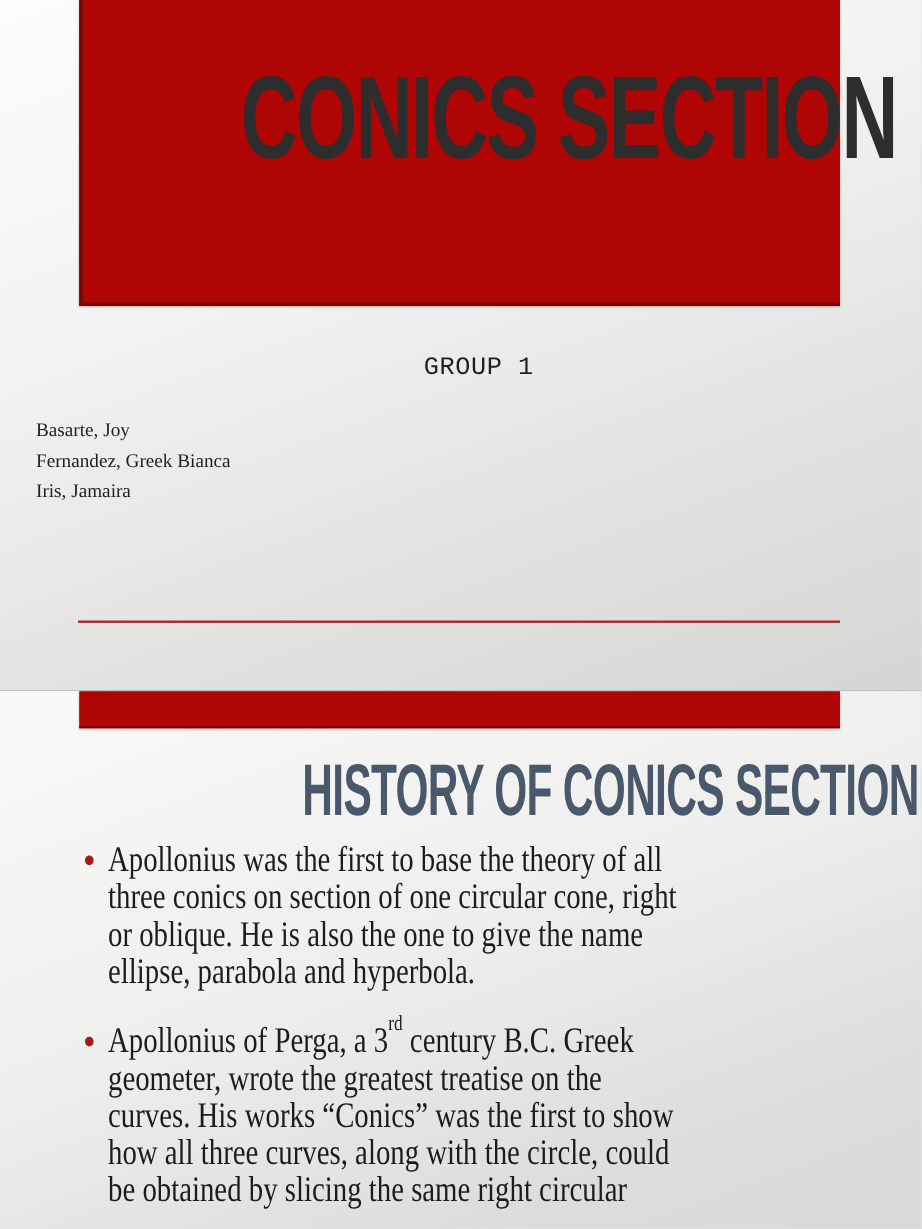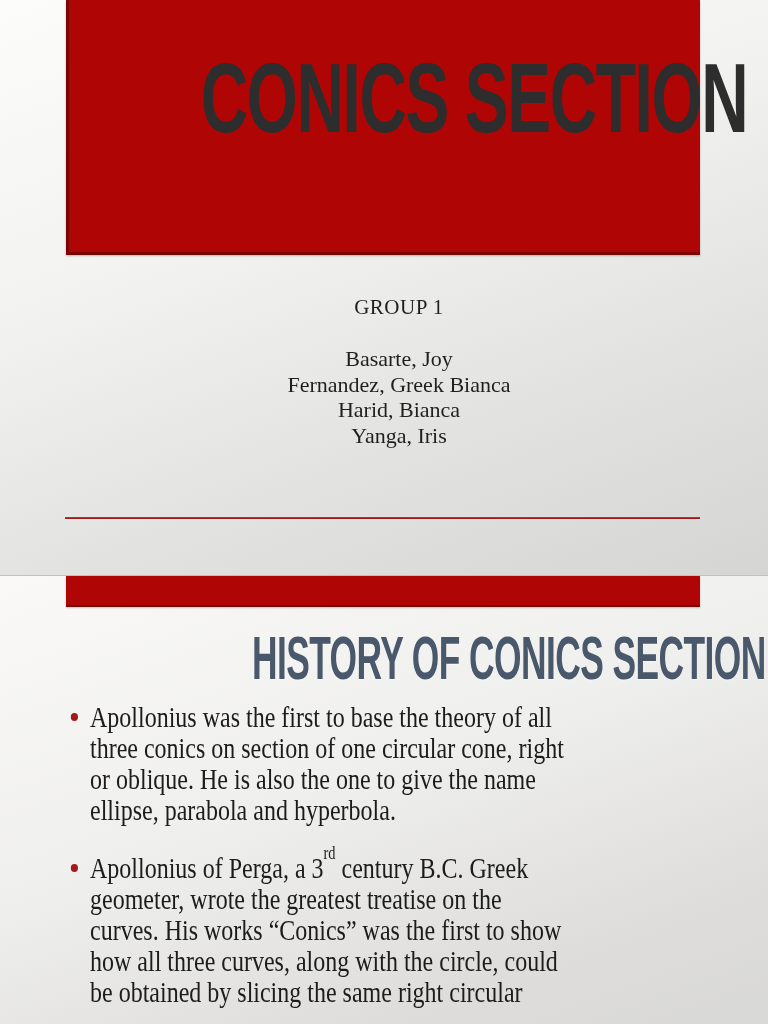--- a/index.html
+++ b/index.html
@@ -24,25 +24,25 @@
   .title1-wrap{position:absolute;left:66px;top:49px;width:634px;text-align:right;}
   .title1{
     display:inline-block;white-space:nowrap;
     font-family:"Liberation Sans", sans-serif;font-weight:bold;
     font-size:98px;line-height:98px;letter-spacing:-2px;
     color:#2d2d2d;
     transform:scaleX(0.67);transform-origin:50% 50%;
   }
   .group-label{
     position:absolute;left:30px;right:0;top:297px;text-align:center;
-    font-size:21px;line-height:21px;color:#1f1f1f;letter-spacing:.5px;
+    font-size:21px;line-height:21px;color:#1f1f1f;letter-spacing:.5px;font-family:Liberation Mono, monospace;
   }
   .members{
-    position:absolute;left:30px;right:0;top:346px;text-align:center;
-    font-size:22px;line-height:25.5px;color:#1f1f1f;
+    position:absolute;left:30px;right:0;top:346px;
+    font-size:16px;line-height:25.5px;color:#1f1f1f;
   }
   .divider{
     position:absolute;left:65px;top:517px;width:635px;height:2px;
     background:linear-gradient(#c04040,#8f0d0d);
   }
 
   
   .slide2{
     top:576px;height:448px;
     background:linear-gradient(160deg,#faf9f8 0%,#efefee 45%,#dedddc 80%,#d8d8d7 100%);
@@ -82,22 +82,21 @@
 
 <div class="page slide1">
   <div class="banner1"></div>
   <div class="title1-wrap">
     <span class="title1">CONICS SECTION</span>
   </div>
   <div class="group-label">GROUP 1</div>
   <div class="members">
     <div>Basarte, Joy</div>
     <div>Fernandez, Greek Bianca</div>
-    <div>Harid, Bianca</div>
-    <div>Yanga, Iris</div>
+    <div>Iris, Jamaira</div>
   </div>
   <div class="divider"></div>
 </div>
 
 <div class="page slide2">
   <div class="bar2"></div>
   <div class="title2-wrap">
     <span class="title2">HISTORY OF CONICS SECTION</span>
   </div>
 

